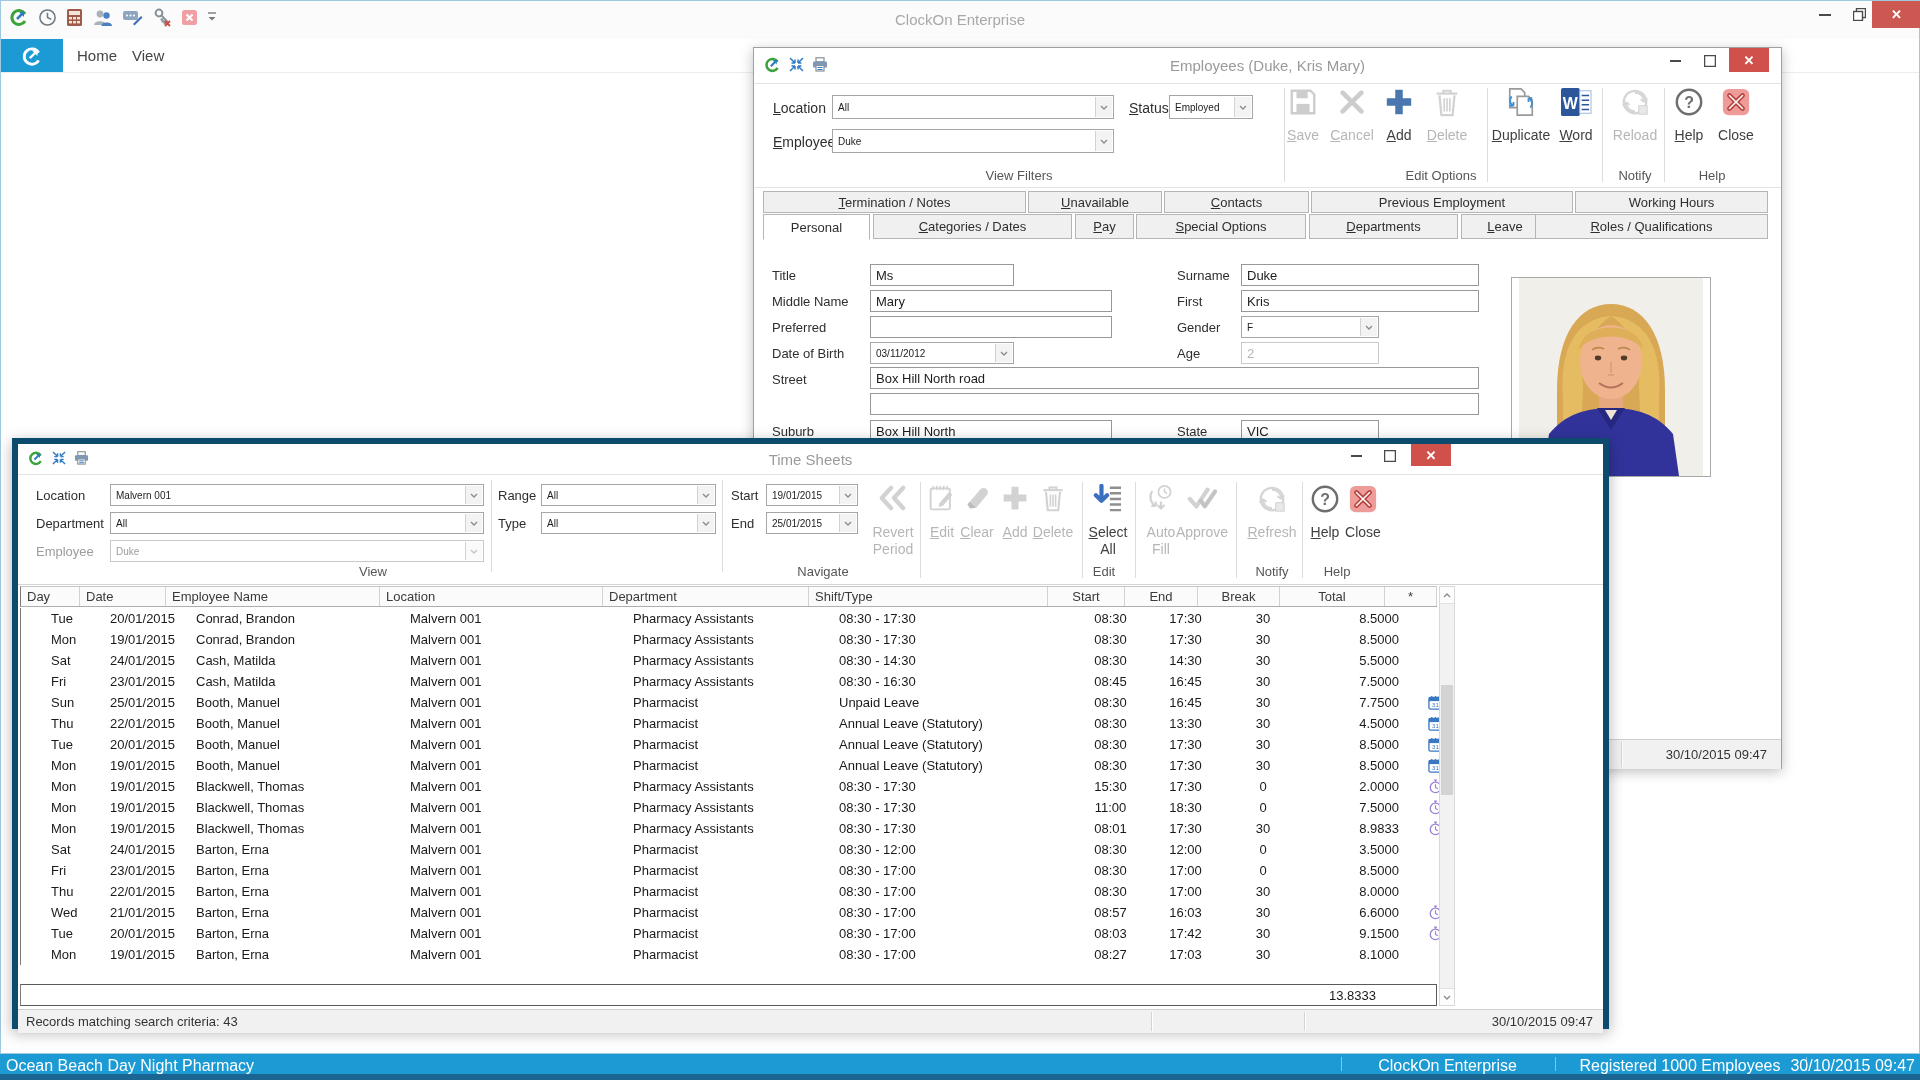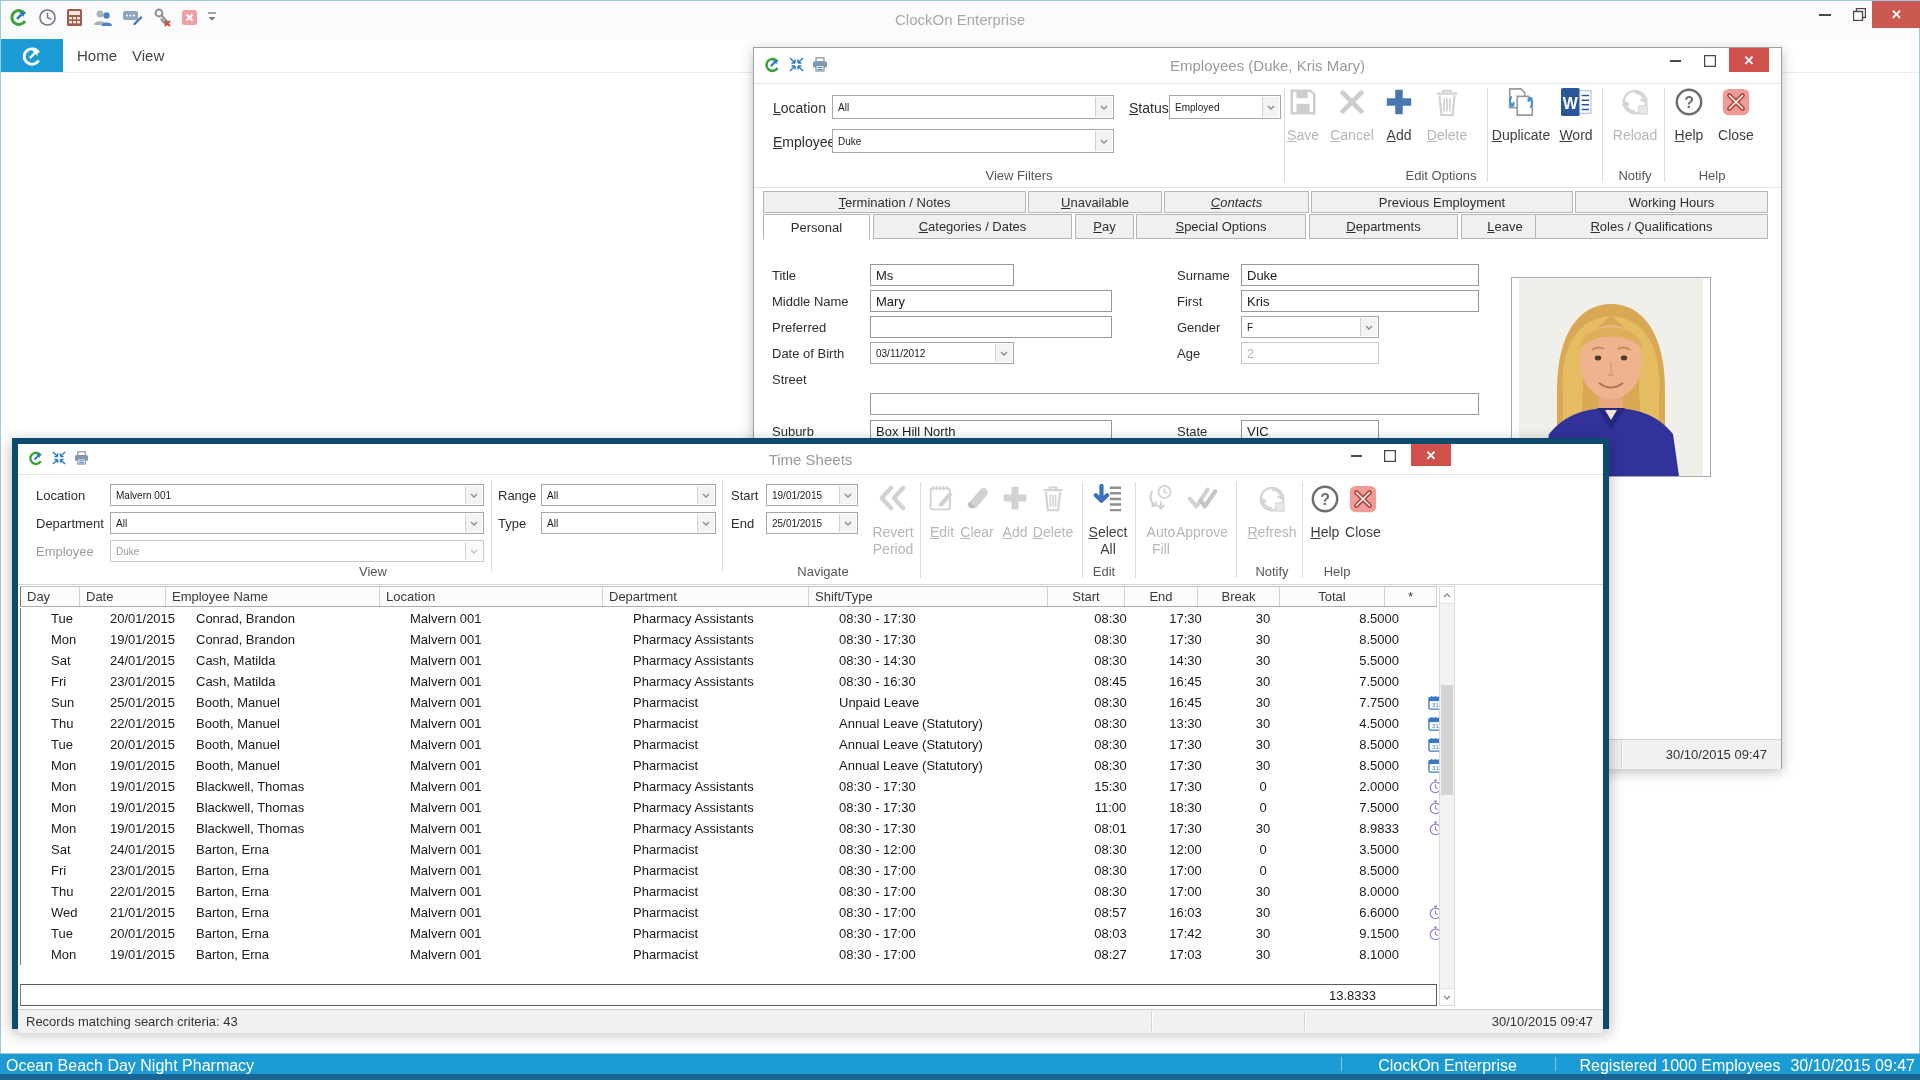--- a/index.html
+++ b/index.html
@@ -215,21 +215,21 @@
     <div class="lbl ufl" style="left:19px;top:52px;font-size:14px;">Location</div>
     <div class="dd" style="left:78px;top:47px;width:282px;height:24px;">
       <span>All</span>
       <span class="arw">
           <svg width="8" height="5" viewBox="0 0 8 5">
             <path d="M1 1 L4 4 L7 1" stroke="#8a8a8a" fill="none" stroke-width="1.3"></path>
           </svg>
         </span>
     </div>
     <div class="lbl ufl" style="left:375px;top:52px;font-size:14px;">Status</div>
-    <div class="dd" style="left:415px;top:47px;width:112px;height:24px;">
+    <div class="dd" style="left:415px;top:47px;width:84px;height:24px;">
       <span>Employed</span>
       <span class="arw">
           <svg width="8" height="5" viewBox="0 0 8 5">
             <path d="M1 1 L4 4 L7 1" stroke="#8a8a8a" fill="none" stroke-width="1.3"></path>
           </svg>
         </span>
     </div>
     <div class="lbl ufl" style="left:19px;top:86px;font-size:14px;">Employee</div>
     <div class="dd" style="left:78px;top:81px;width:282px;height:24px;">
       <span>Duke</span>
@@ -338,21 +338,21 @@
     <div class="grp" style="left:841px;top:120px;width:80px;">Notify</div>
     <div class="grp" style="left:918px;top:120px;width:80px;">Help</div>
     <div class="hline" style="top:139px;"></div>
 
     <div class="tab" style="left:9px;top:143px;width:263px;height:22px;">
         <span class="ufl">Termination / Notes</span>
       </div>
     <div class="tab" style="left:274px;top:143px;width:134px;height:22px;">
         <span class="ufl">Unavailable</span>
       </div>
-    <div class="tab" style="left:410px;top:143px;width:145px;height:22px;font-style:italic;">
+    <div class="tab" style="left:410px;top:143px;width:145px;height:22px;">
         <span class="ufl">Contacts</span>
       </div>
     <div class="tab" style="left:557px;top:143px;width:262px;height:22px;">
         <span>Previous Employment</span>
       </div>
     <div class="tab" style="left:821px;top:143px;width:193px;height:22px;">
         <span>Working Hours</span>
       </div>
 
     <div class="tab sel" style="left:9px;top:166px;width:107px;height:26px;">
@@ -417,20 +417,23 @@
             <path d="M1 1 L4 4 L7 1" stroke="#8a8a8a" fill="none" stroke-width="1.3"></path>
           </svg>
         </span>
     </div>
     <div class="lbl" style="left:423px;top:298px;">Age</div>
     <div class="inp dis" style="left:487px;top:294px;width:138px;height:22px;">
         <span>2</span>
       </div>
 
     <div class="lbl" style="left:18px;top:324px;">Street</div>
+    <div class="inp" style="left:116px;top:319px;width:609px;height:22px;">
+        <span>Box Hill North road</span>
+      </div>
     <div class="inp" style="left:116px;top:345px;width:609px;height:22px;">
         <span></span>
       </div>
 
     <div class="lbl" style="left:18px;top:376px;">Suburb</div>
     <div class="inp" style="left:116px;top:372px;width:242px;height:22px;">
         <span>Box Hill North</span>
       </div>
     <div class="lbl" style="left:423px;top:376px;">State</div>
     <div class="inp" style="left:487px;top:372px;width:138px;height:22px;">

